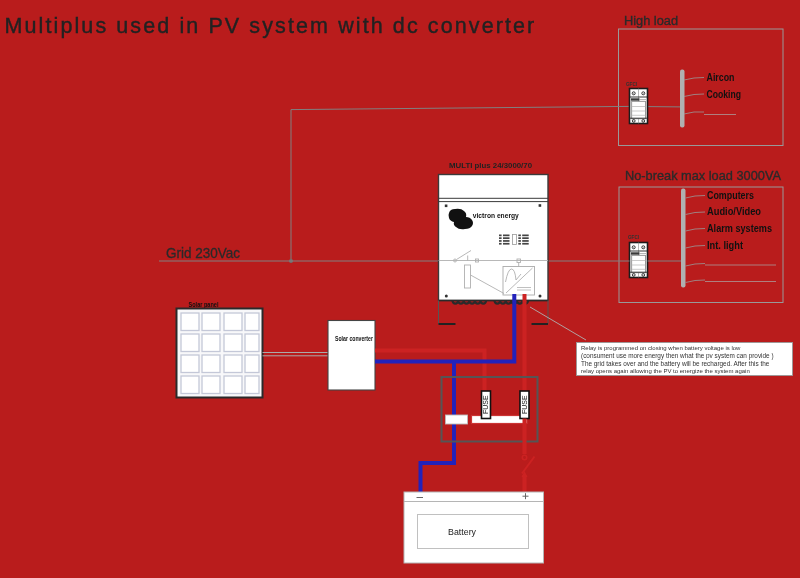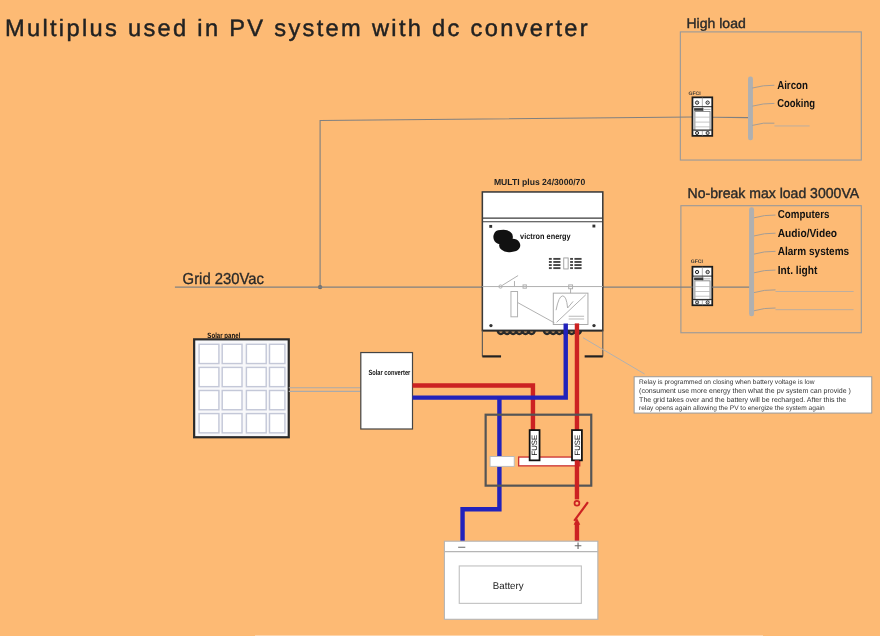--- a/index.html
+++ b/index.html
@@ -1,16 +1,16 @@
 <!DOCTYPE html>
 <html><head>
 <meta charset="utf-8">
 <style>
   html,body{margin:0;padding:0;background:#ffffff;}
-  .page{position:relative;width:800px;height:578px;background:#fdba74;overflow:hidden;
+  .page{position:relative;width:800px;height:578px;background:#b91c1c;overflow:hidden;
         font-family:"Liberation Sans", sans-serif;}
   svg text{font-family:"Liberation Sans", sans-serif;}
 </style>
 </head>
 <body>
 <div class="page">
 <svg width="800" height="578" viewBox="0 0 800 578" xmlns="http://www.w3.org/2000/svg">
 
 <g>
 <text x="4.5" y="32.5" font-size="21.5" letter-spacing="2.1" fill="#222222" stroke="#222222" stroke-width="0.4">Multiplus used in PV system with dc converter</text>

